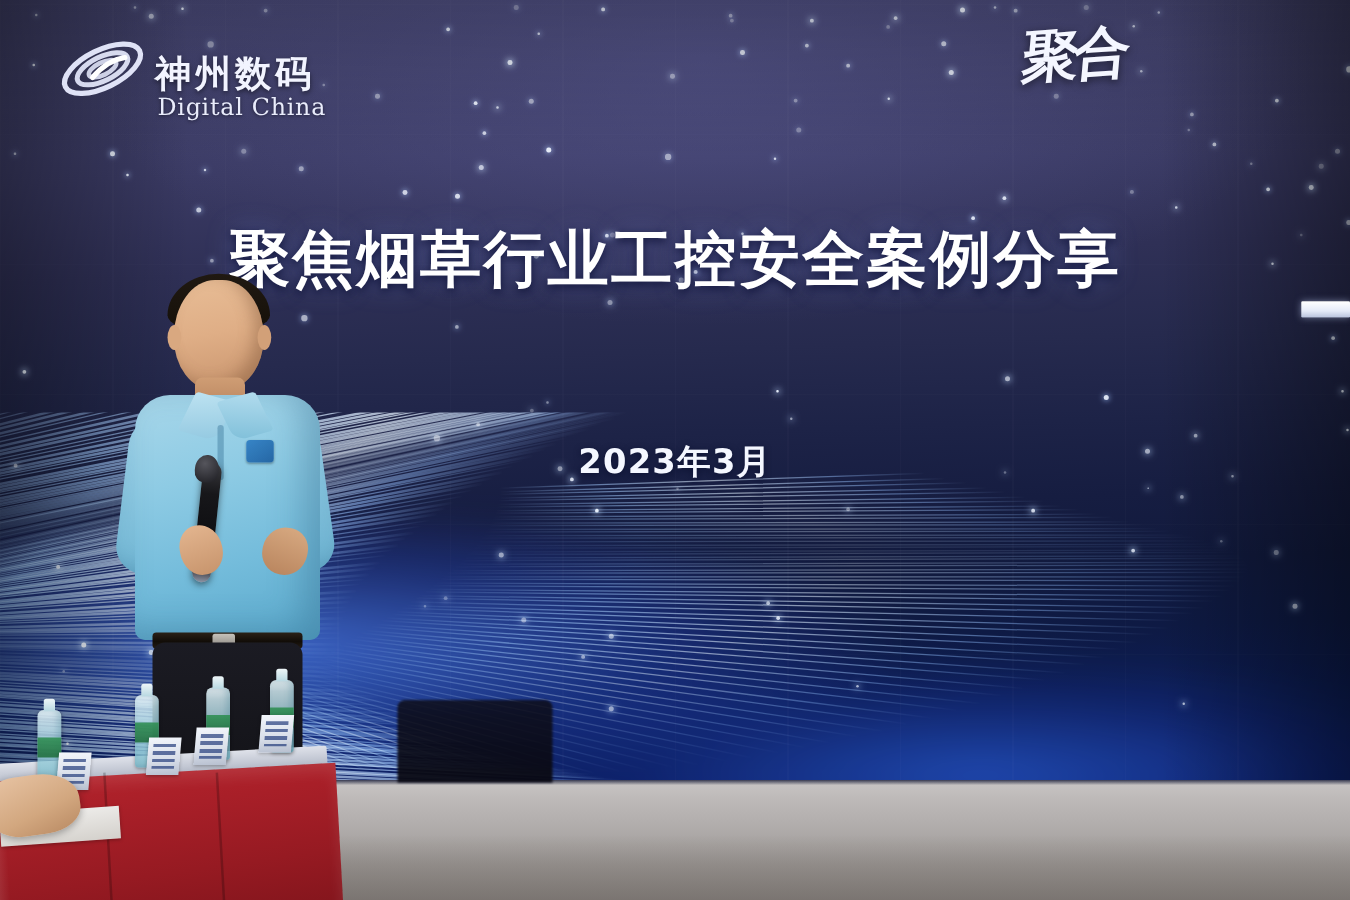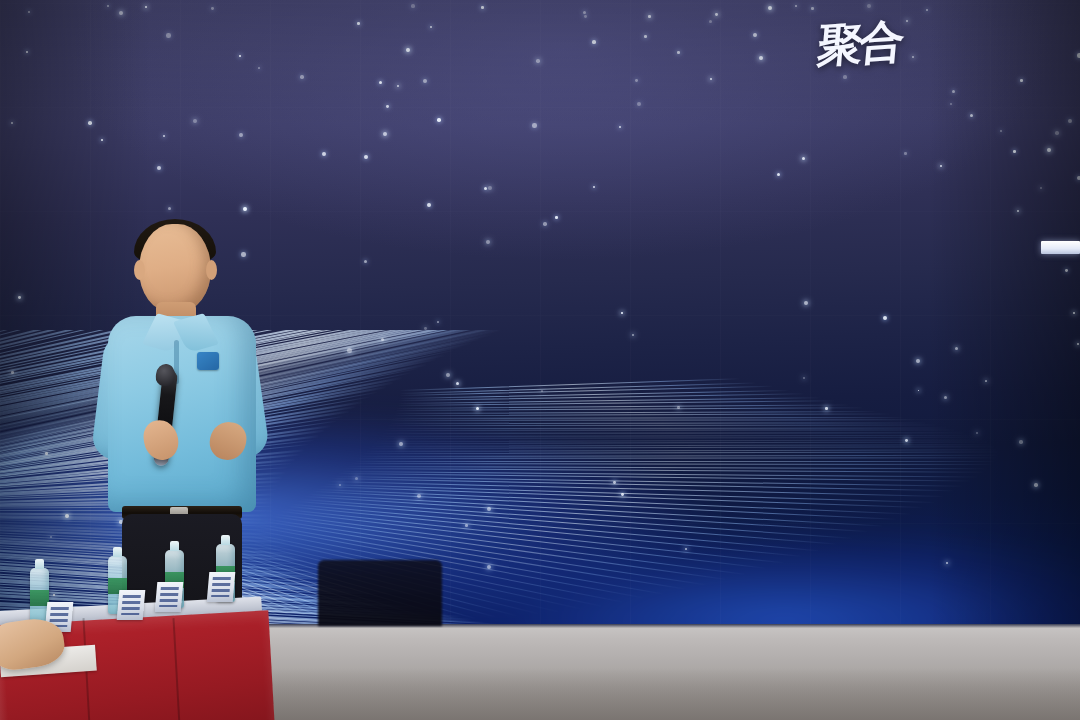--- a/index.html
+++ b/index.html
@@ -755,23 +755,37 @@
         <div class="spark" style="left:1019px;top:440px;width:3.5px;height:3.5px;opacity:0.49"></div>
         <div class="spark spark-dim" style="left:379px;top:81px;width:3.1px;height:3.1px;opacity:0.96"></div>
         <div class="spark spark-dim" style="left:709px;top:20px;width:3.4px;height:3.4px;opacity:0.39"></div>
         <div class="spark spark-dim" style="left:386px;top:105px;width:2.8px;height:2.8px;opacity:0.81"></div>
         <div class="spark" style="left:648px;top:15px;width:2.6px;height:2.6px;opacity:0.83"></div>
       </div>
 
     <div class="led-seams"></div>
     <div class="led-vignette"></div>
 
-
-
-
+    <div class="slide-title">聚焦烟草行业工控安全案例分享</div>
+
+    <div class="slide-date">2023年3月</div>
+
+
+    <div class="brand-left">
+      <svg class="dc-mark" viewBox="0 0 76 66">
+        <g fill="none" stroke="#e9ecff" stroke-linecap="round">
+          <ellipse cx="38" cy="33" rx="33" ry="15" stroke-width="4.2" transform="rotate(-26 38 33)" opacity=".95"></ellipse>
+          <ellipse cx="38" cy="33" rx="22" ry="9.5" stroke-width="4" transform="rotate(-26 38 33)" opacity=".9"></ellipse>
+          <ellipse cx="38" cy="33" rx="12" ry="5" stroke-width="3.6" transform="rotate(-26 38 33)" opacity=".85"></ellipse>
+        </g>
+        <path d="M30 40 q12 -14 26 -16" stroke="#ffffff" stroke-width="4" fill="none" stroke-linecap="round"></path>
+      </svg>
+      <div class="cn">神州数码</div>
+      <div class="en">Digital China</div>
+    </div>
 
     <div class="brand-right">
       <div class="calli">聚合</div>
     </div>
 
     <div class="edge-marker"></div>
   </div>
 
   <div class="stage-floor"></div>
   <div class="floor-edge"></div>

